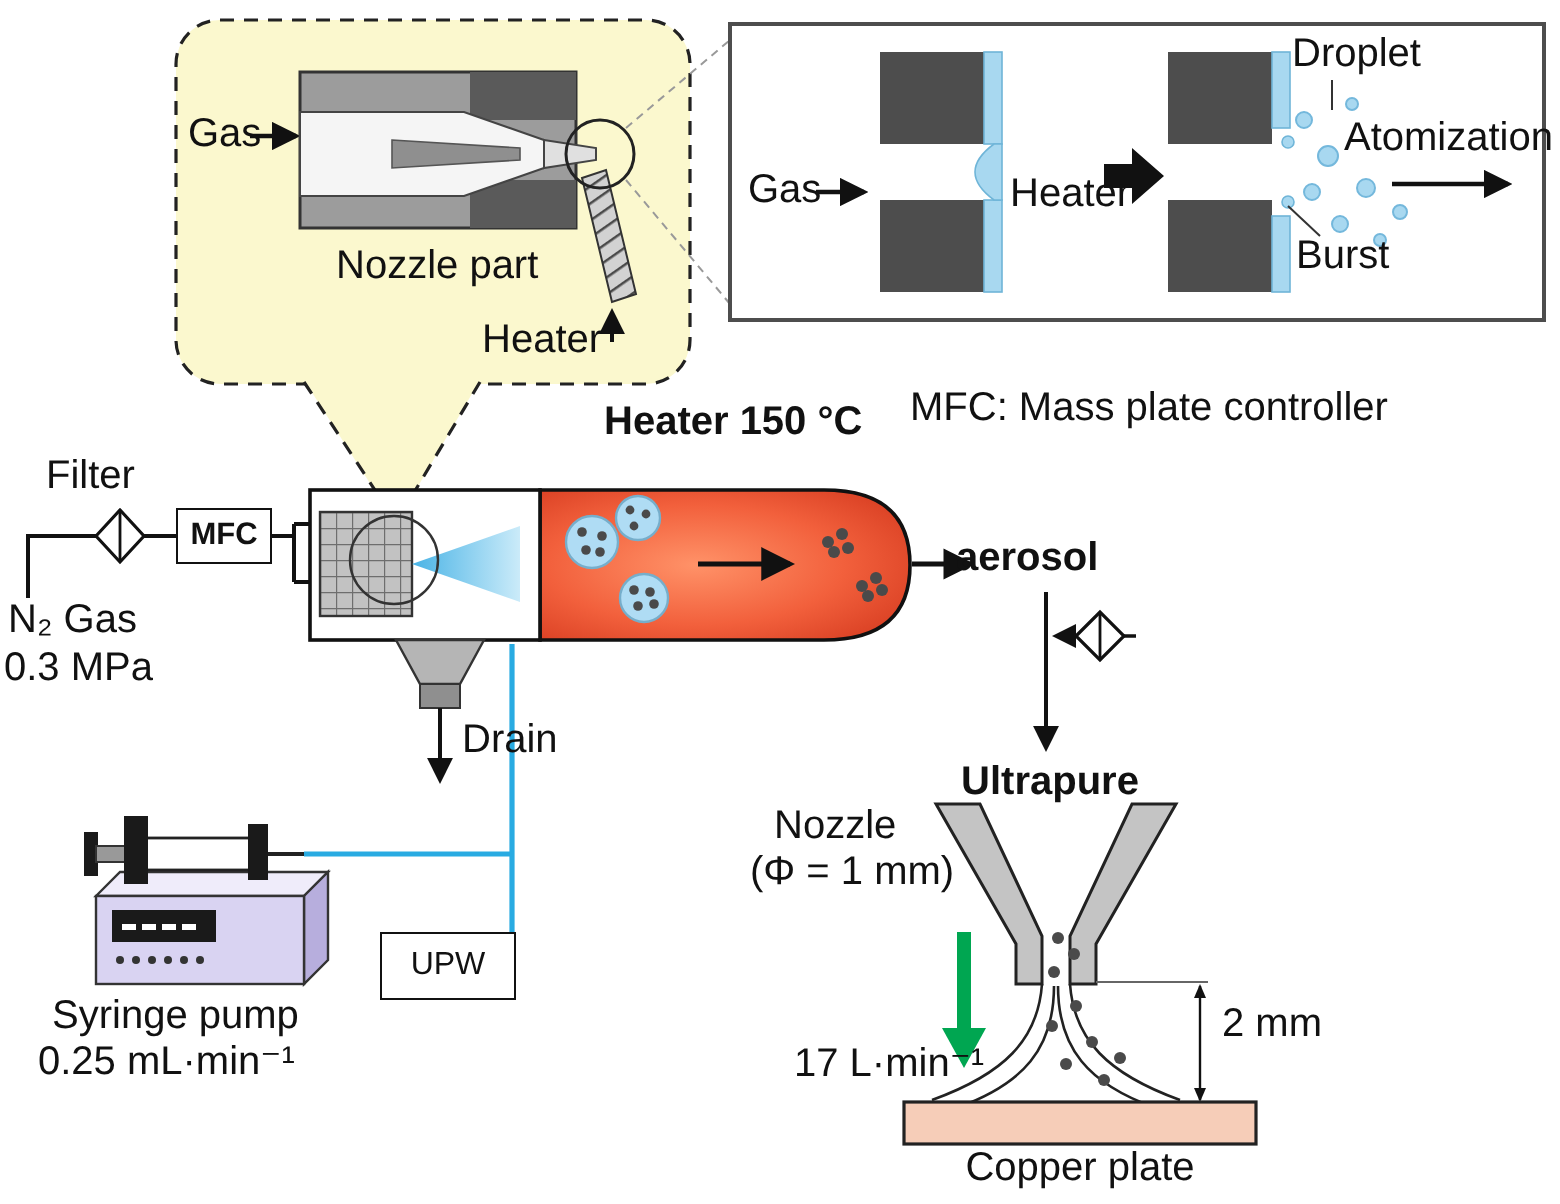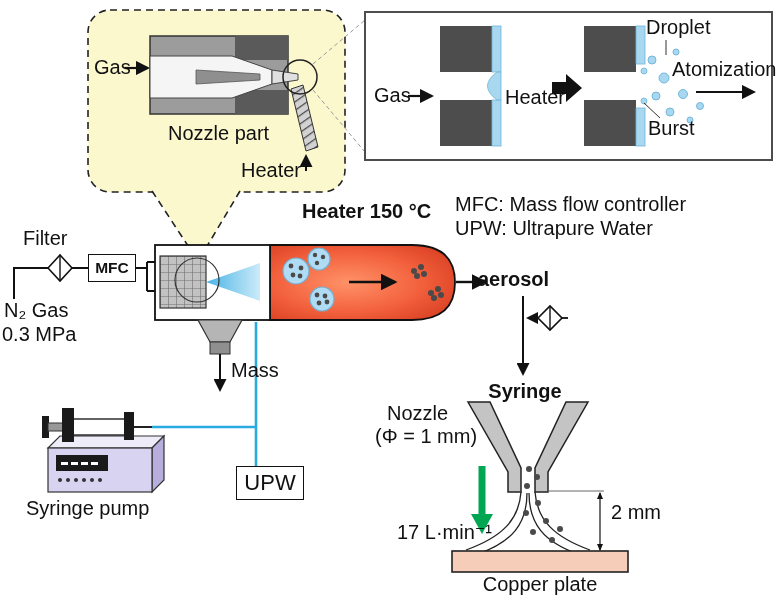--- a/index.html
+++ b/index.html
@@ -233,36 +233,36 @@
 <div class="lbl" style="left:94px; top:58px;">Gas</div>
 <div class="lbl" style="left:168px; top:124px;">Nozzle part</div>
 <div class="lbl" style="left:241px; top:161px;">Heater</div>
 
 <div class="lbl" style="left:374px; top:86px;">Gas</div>
 <div class="lbl" style="left:505px; top:88px;">Heater</div>
 <div class="lbl" style="left:646px; top:18px;">Droplet</div>
 <div class="lbl" style="left:672px; top:60px;">Atomization</div>
 <div class="lbl" style="left:648px; top:119px;">Burst</div>
 
-<div class="lbl" style="left:455px; top:195px;">MFC: Mass flow controller</div>
-<div class="lbl" style="left:455px; top:219px;">UPW: Ultrapure Water</div>
+<div class="lbl" style="left:455px; top:195px;">MFC: Mass plate controller</div>
 
 <div class="lbl" style="left:302px; top:202px;font-weight:bold;">Heater 150 °C</div>
 <div class="lbl" style="left:23px; top:229px;">Filter</div>
 <div class="lbl" style="left:4px; top:301px;">N₂ Gas</div>
 <div class="lbl" style="left:2px; top:325px;">0.3 MPa</div>
 
 <div class="lbl bold" style="left:478px; top:270px;">aerosol</div>
-<div class="lbl" style="left:231px; top:361px;">Mass</div>
-
-<div class="lbl bold ctr" style="left:480px; top:382px; width:90px;">Syringe</div>
+<div class="lbl" style="left:231px; top:361px;">Drain</div>
+
+<div class="lbl bold ctr" style="left:480px; top:382px; width:90px;">Ultrapure</div>
 <div class="lbl" style="left:387px; top:404px;">Nozzle</div>
 <div class="lbl" style="left:375px; top:427px;">(Φ = 1 mm)</div>
 <div class="lbl" style="left:397px; top:523px;">17 L·min⁻¹</div>
 <div class="lbl" style="left:611px; top:503px;">2 mm</div>
 <div class="lbl ctr" style="left:465px; top:575px; width:150px;">Copper plate</div>
 
 <div class="lbl" style="left:26px; top:499px;">Syringe pump</div>
+<div class="lbl" style="left:19px; top:522px;">0.25 mL·min⁻¹</div>
 
 <div class="box" style="left:88px; top:254px; width:48px; height:28px;font-weight:bold;">MFC</div>
-<div class="box" style="left:190px; top:466px; width:68px; height:34px; font-size:22px;margin-left:46px;">UPW</div>
+<div class="box" style="left:190px; top:466px; width:68px; height:34px; font-size:16px;">UPW</div>
 
 </div>
 
 </body></html>

